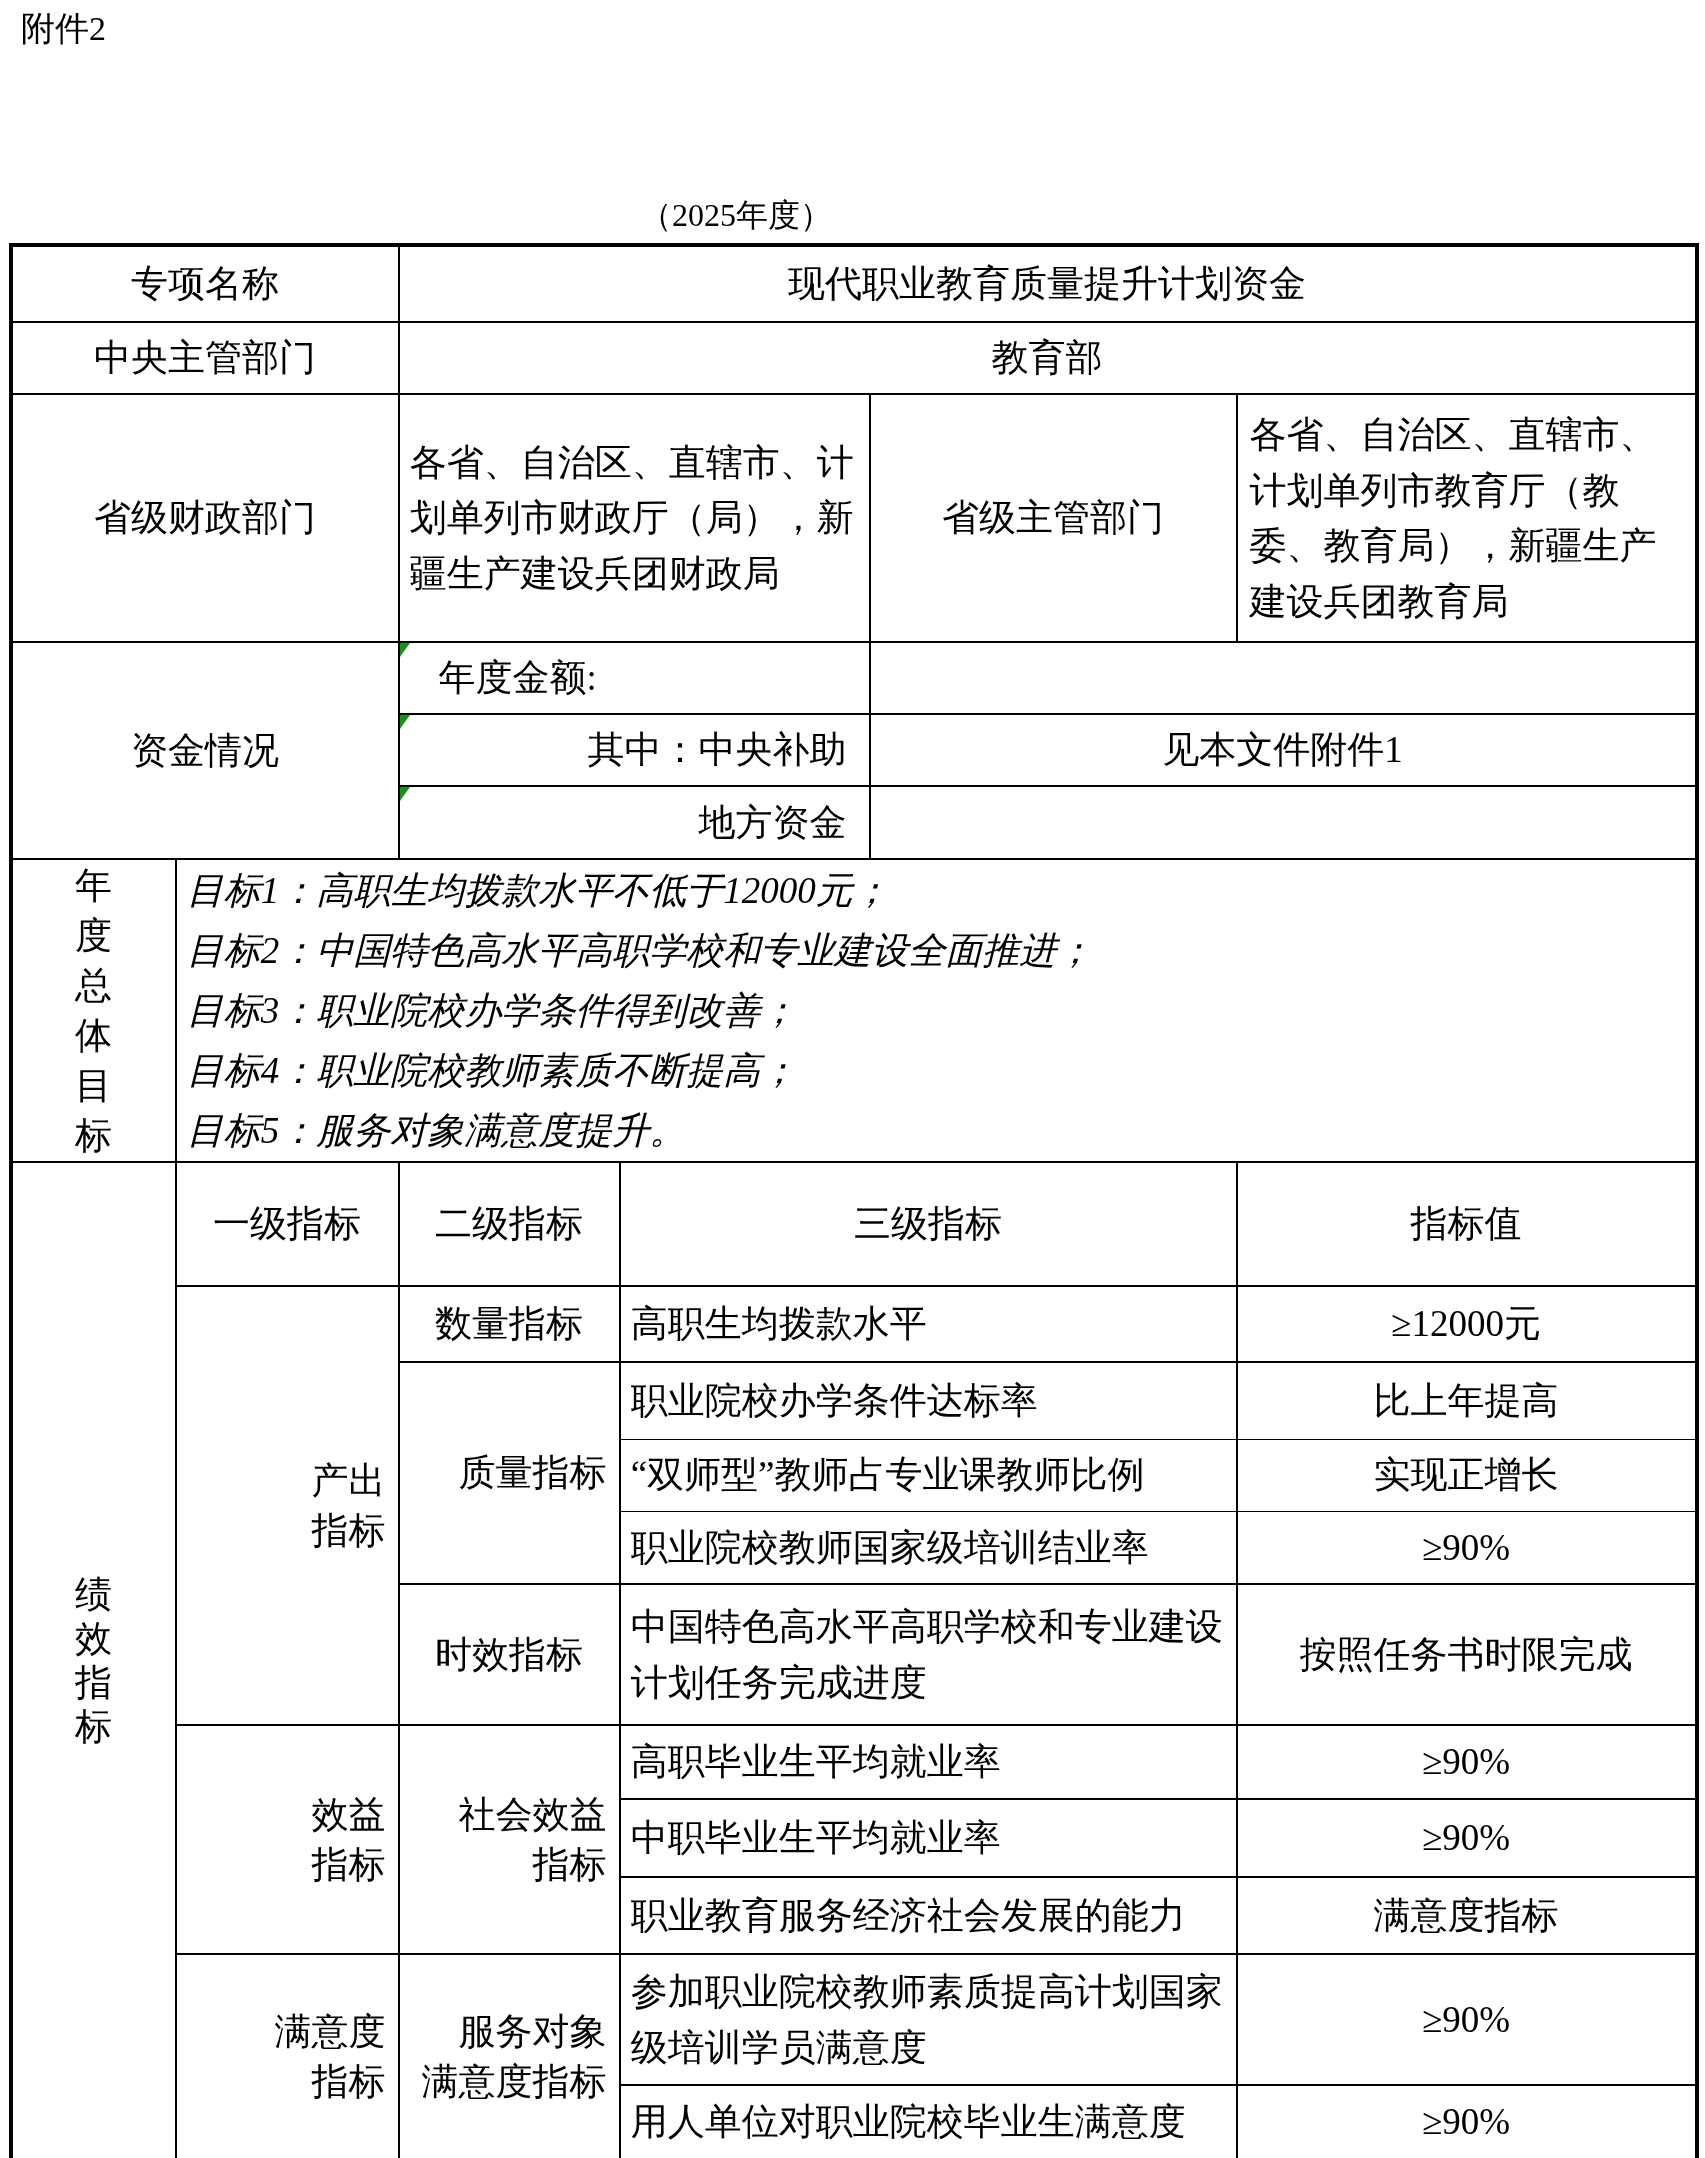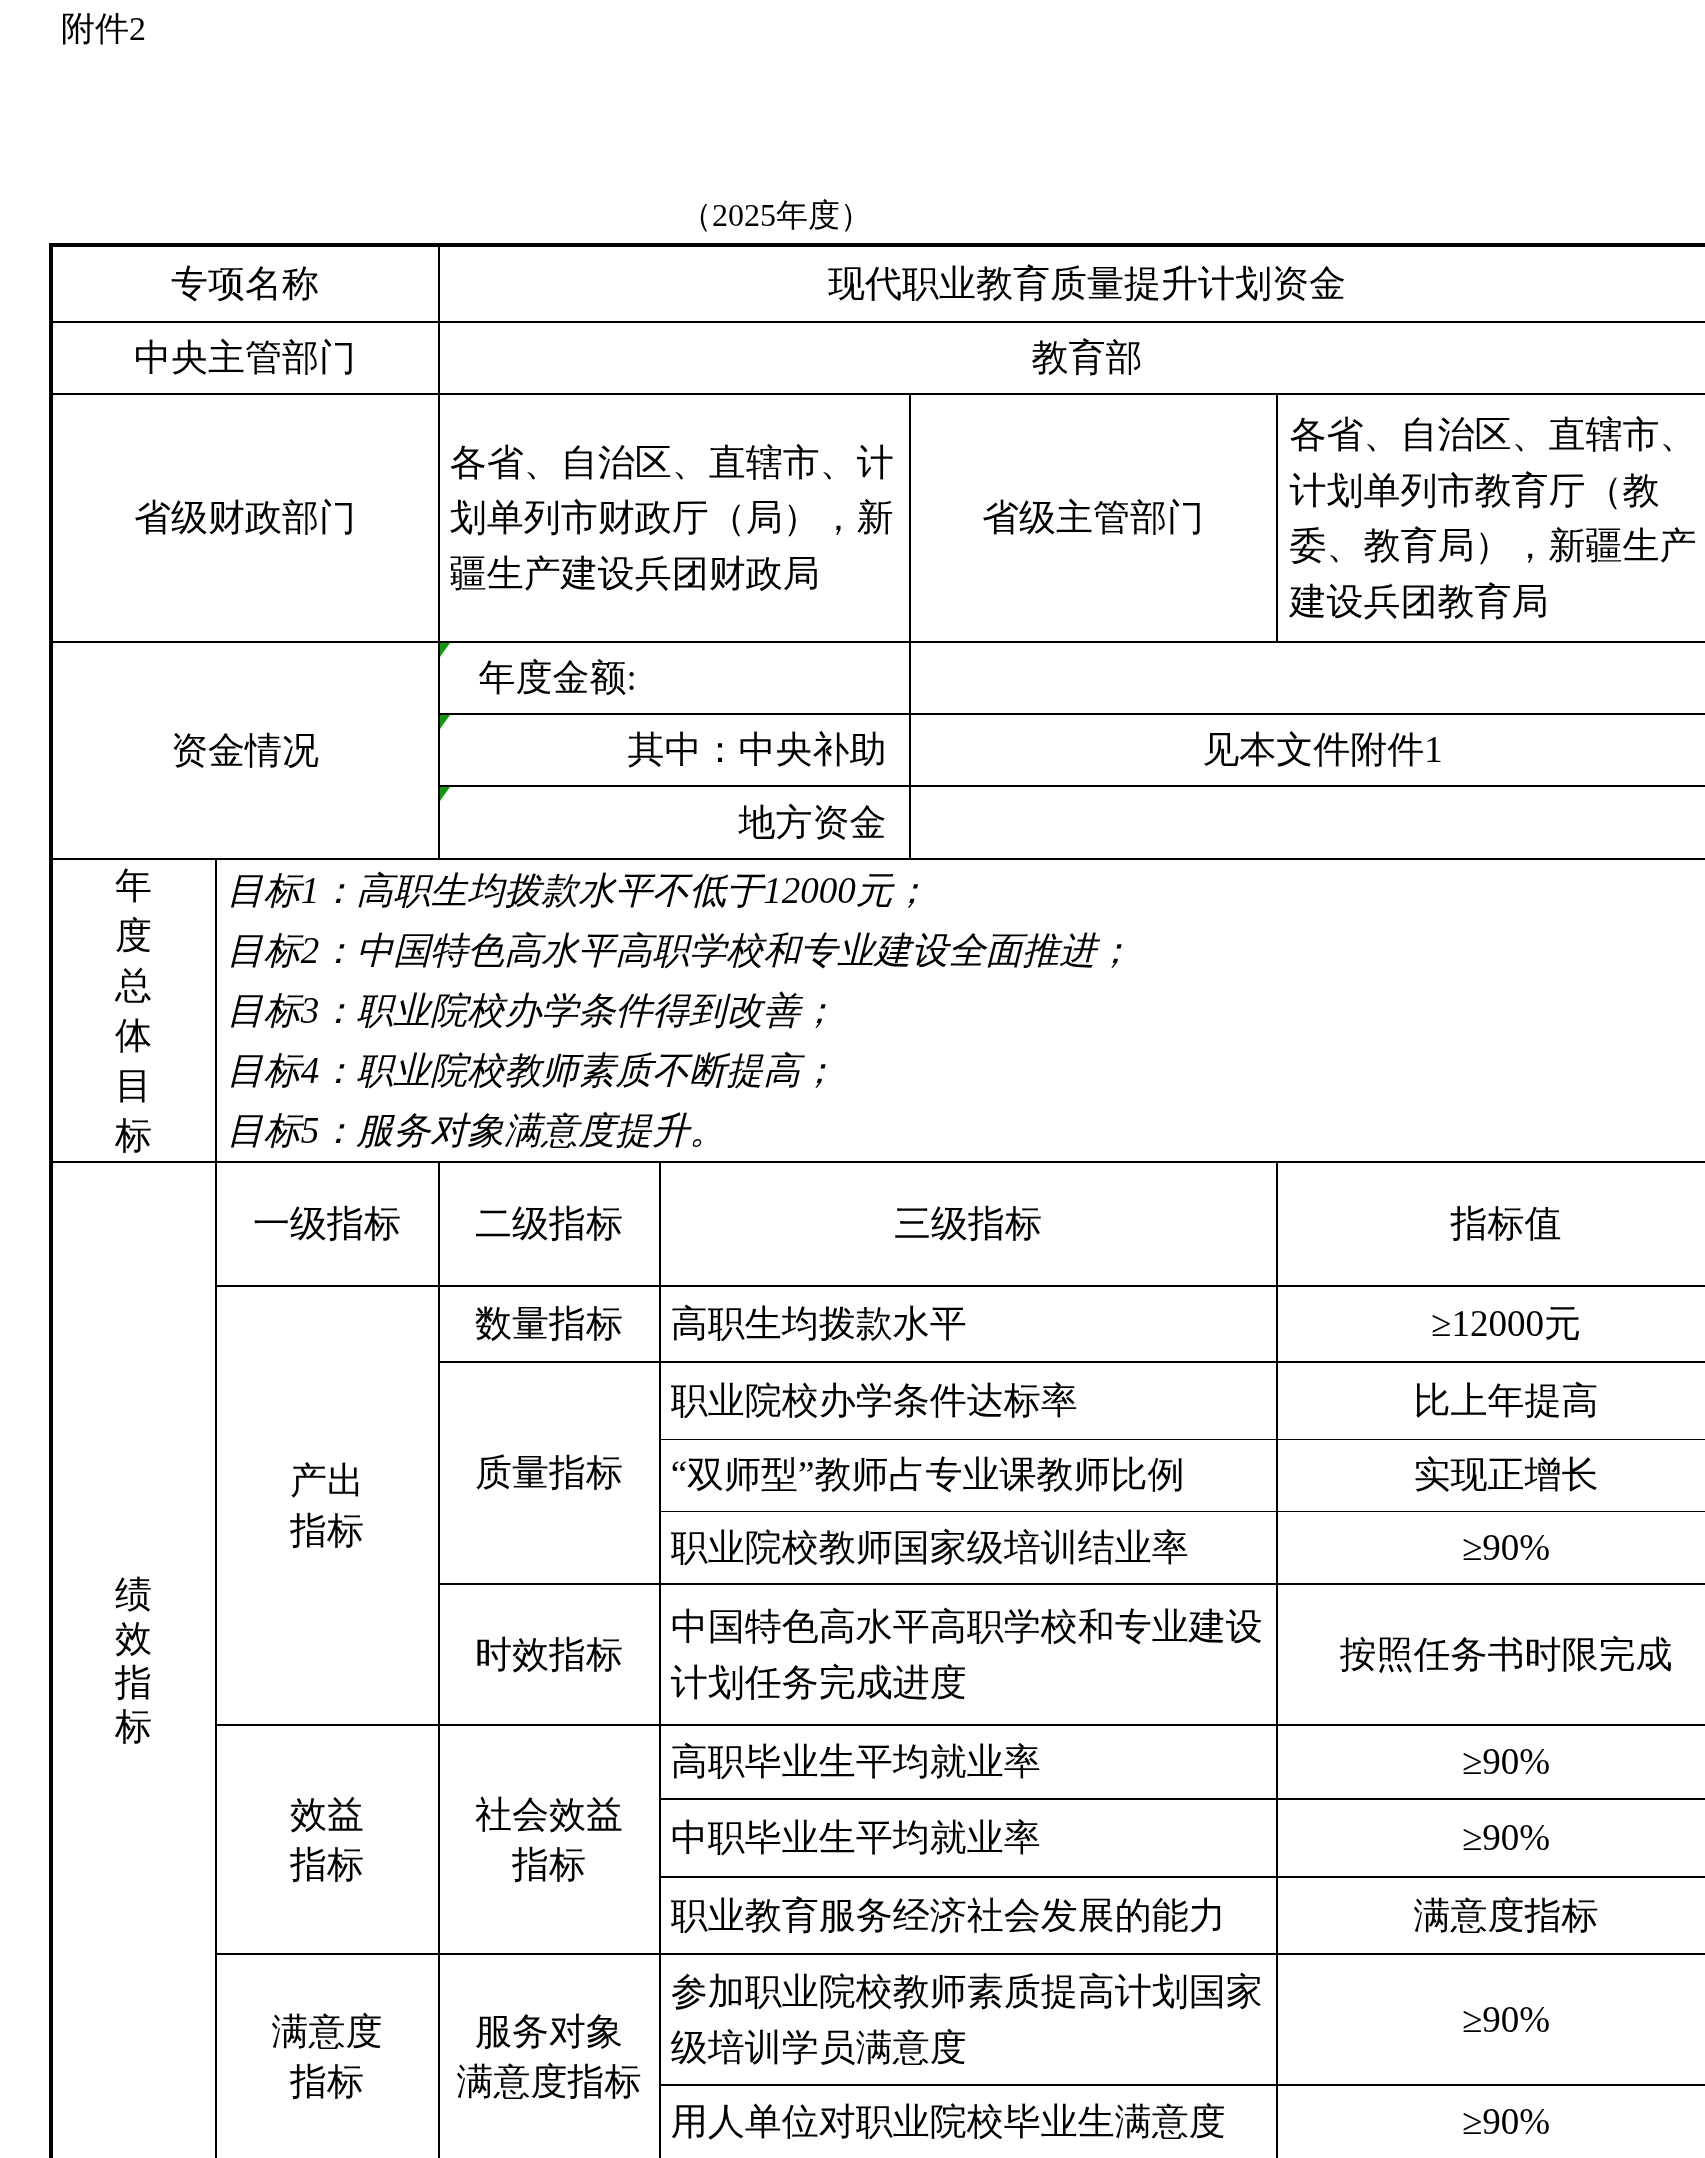--- a/index.html
+++ b/index.html
@@ -4,21 +4,21 @@
 <style>
   :root { --tri-color: #169616; }
   * { box-sizing: border-box; margin: 0; padding: 0; }
   html, body {
     width: 1705px; height: 2158px;
     background: #ffffff;
     color: #000000;
     font-family: "Liberation Serif", "DejaVu Serif", serif;
     overflow: hidden;
   }
-  #page { position: relative; width: 1472px; height: 2158px; margin-left: 40px; }
+  #page { position: relative; width: 1472px; height: 2158px; }
 
   .attachment {
     position: absolute; left: 21px; top: 8.5px;
     font-size: 34px; line-height: 1.2;
   }
   .doc-title {
     position: absolute; left: 0; top: 94px; width: 100%;
     text-align: center; font-size: 53px; font-weight: bold;
     letter-spacing: 1.7px;
   }
@@ -40,21 +40,21 @@
     text-align: center;
     font-size: 37px;
     line-height: 1.5;
     padding: 0 12px;
     overflow: hidden;
   }
   td.left   { text-align: left;  padding: 0 10.2px; }
   td.amount-label { text-align: left; padding-left: 39px; }
   td.right-label  { text-align: right; padding-right: 22px; }
 
-  td.pre { white-space: pre-line; line-height: 1.35; }
+  td.pre { white-space: pre-line; line-height: 1.35; text-align: right; }
   td.vlabel { white-space: pre-line; padding: 0 3.4px; }
   td.vlabel.goals-side { line-height: 50px; }
   td.vlabel.perf-side  { line-height: 44px; }
 
   td.goals-cell { text-align: left; padding: 0 8.5px 0 10.2px; }
   .goal-line { line-height: 60px; white-space: nowrap; font-style: italic; }
 
   
   td.bb2 { border-bottom-width: 1.7px; }
   td.bt2 { border-top-width: 1.7px; }

